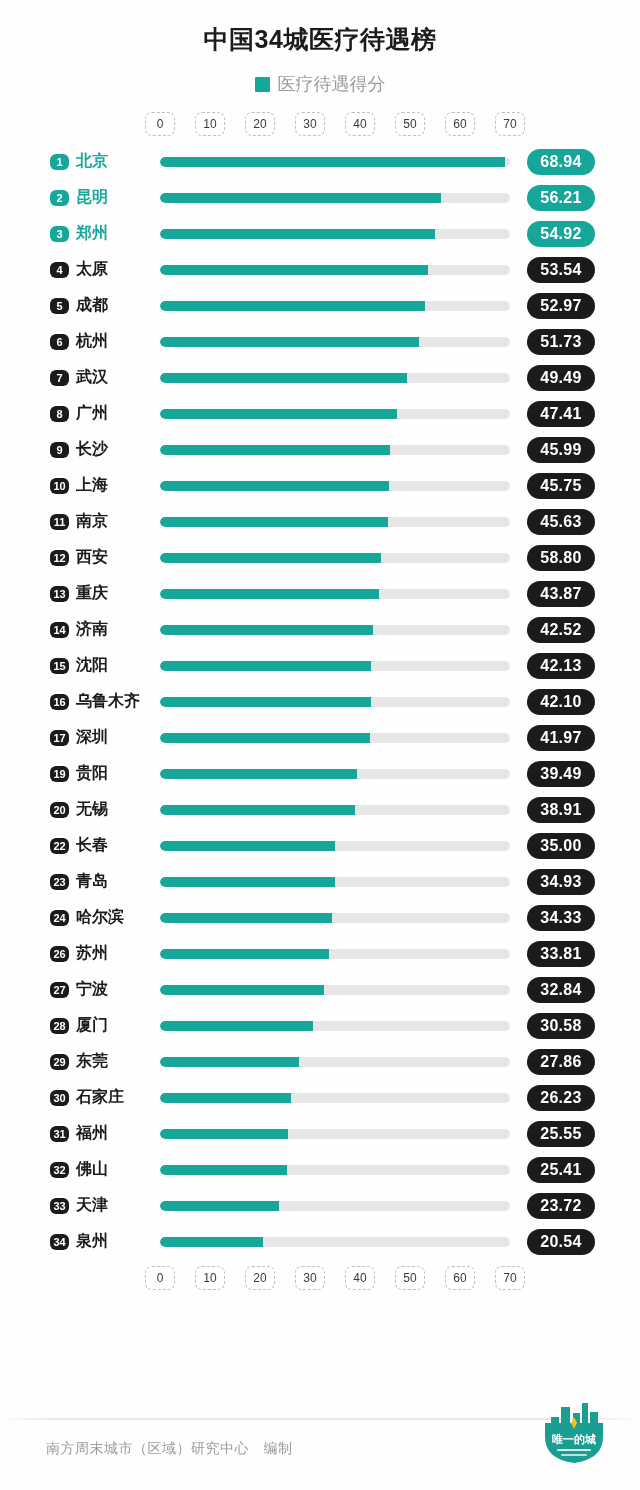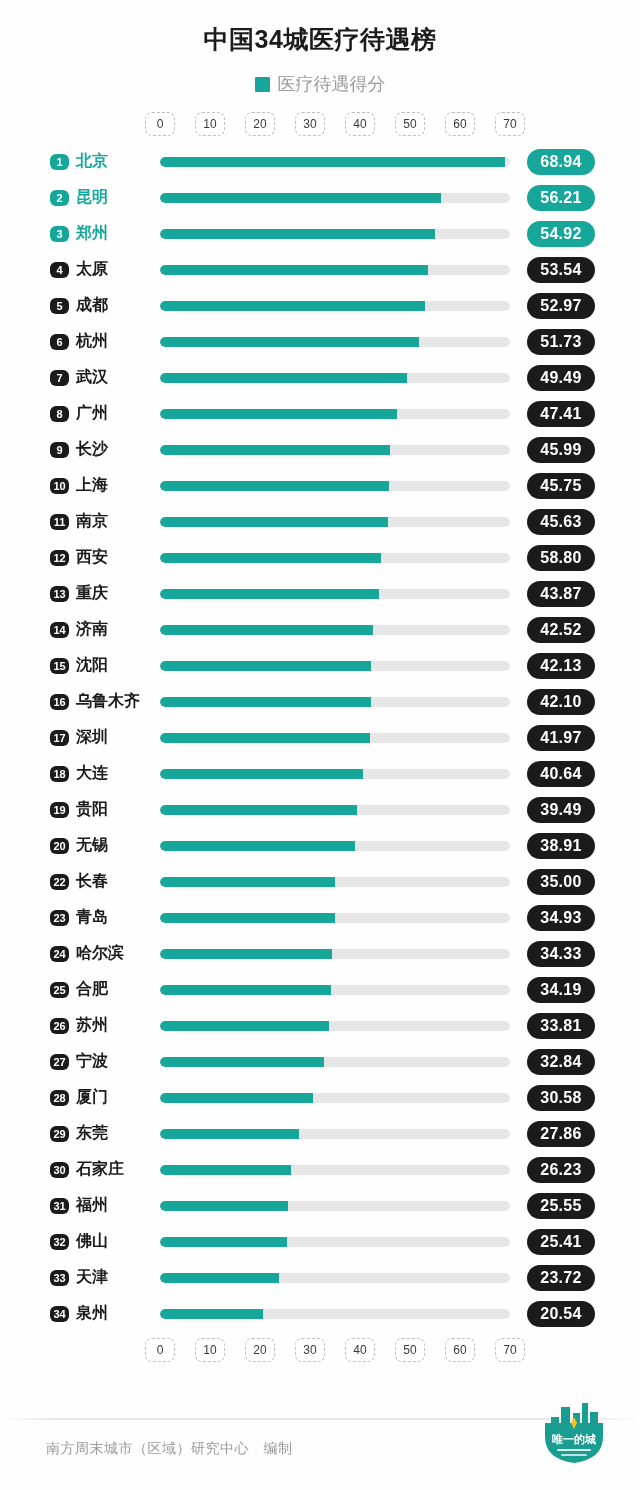--- a/index.html
+++ b/index.html
@@ -339,28 +339,20 @@
       </div>
       <div class="row">
         <div class="rank-badge">17</div>
         <div class="city-name">深圳</div>
         <div class="bar-track">
           <div class="bar-fill" style="width: 59.9571%;"></div>
         </div>
         <div class="value-pill">41.97</div>
       </div>
       <div class="row">
-        <div class="rank-badge">18</div>
-        <div class="city-name">大连</div>
-        <div class="bar-track">
-          <div class="bar-fill" style="width: 58.0571%;"></div>
-        </div>
-        <div class="value-pill">40.64</div>
-      </div>
-      <div class="row">
         <div class="rank-badge">19</div>
         <div class="city-name">贵阳</div>
         <div class="bar-track">
           <div class="bar-fill" style="width: 56.4143%;"></div>
         </div>
         <div class="value-pill">39.49</div>
       </div>
       <div class="row">
         <div class="rank-badge">20</div>
         <div class="city-name">无锡</div>
@@ -385,28 +377,20 @@
         </div>
         <div class="value-pill">34.93</div>
       </div>
       <div class="row">
         <div class="rank-badge">24</div>
         <div class="city-name">哈尔滨</div>
         <div class="bar-track">
           <div class="bar-fill" style="width: 49.0429%;"></div>
         </div>
         <div class="value-pill">34.33</div>
-      </div>
-      <div class="row">
-        <div class="rank-badge">25</div>
-        <div class="city-name">合肥</div>
-        <div class="bar-track">
-          <div class="bar-fill" style="width: 48.8429%;"></div>
-        </div>
-        <div class="value-pill">34.19</div>
       </div>
       <div class="row">
         <div class="rank-badge">26</div>
         <div class="city-name">苏州</div>
         <div class="bar-track">
           <div class="bar-fill" style="width: 48.3%;"></div>
         </div>
         <div class="value-pill">33.81</div>
       </div>
       <div class="row">

